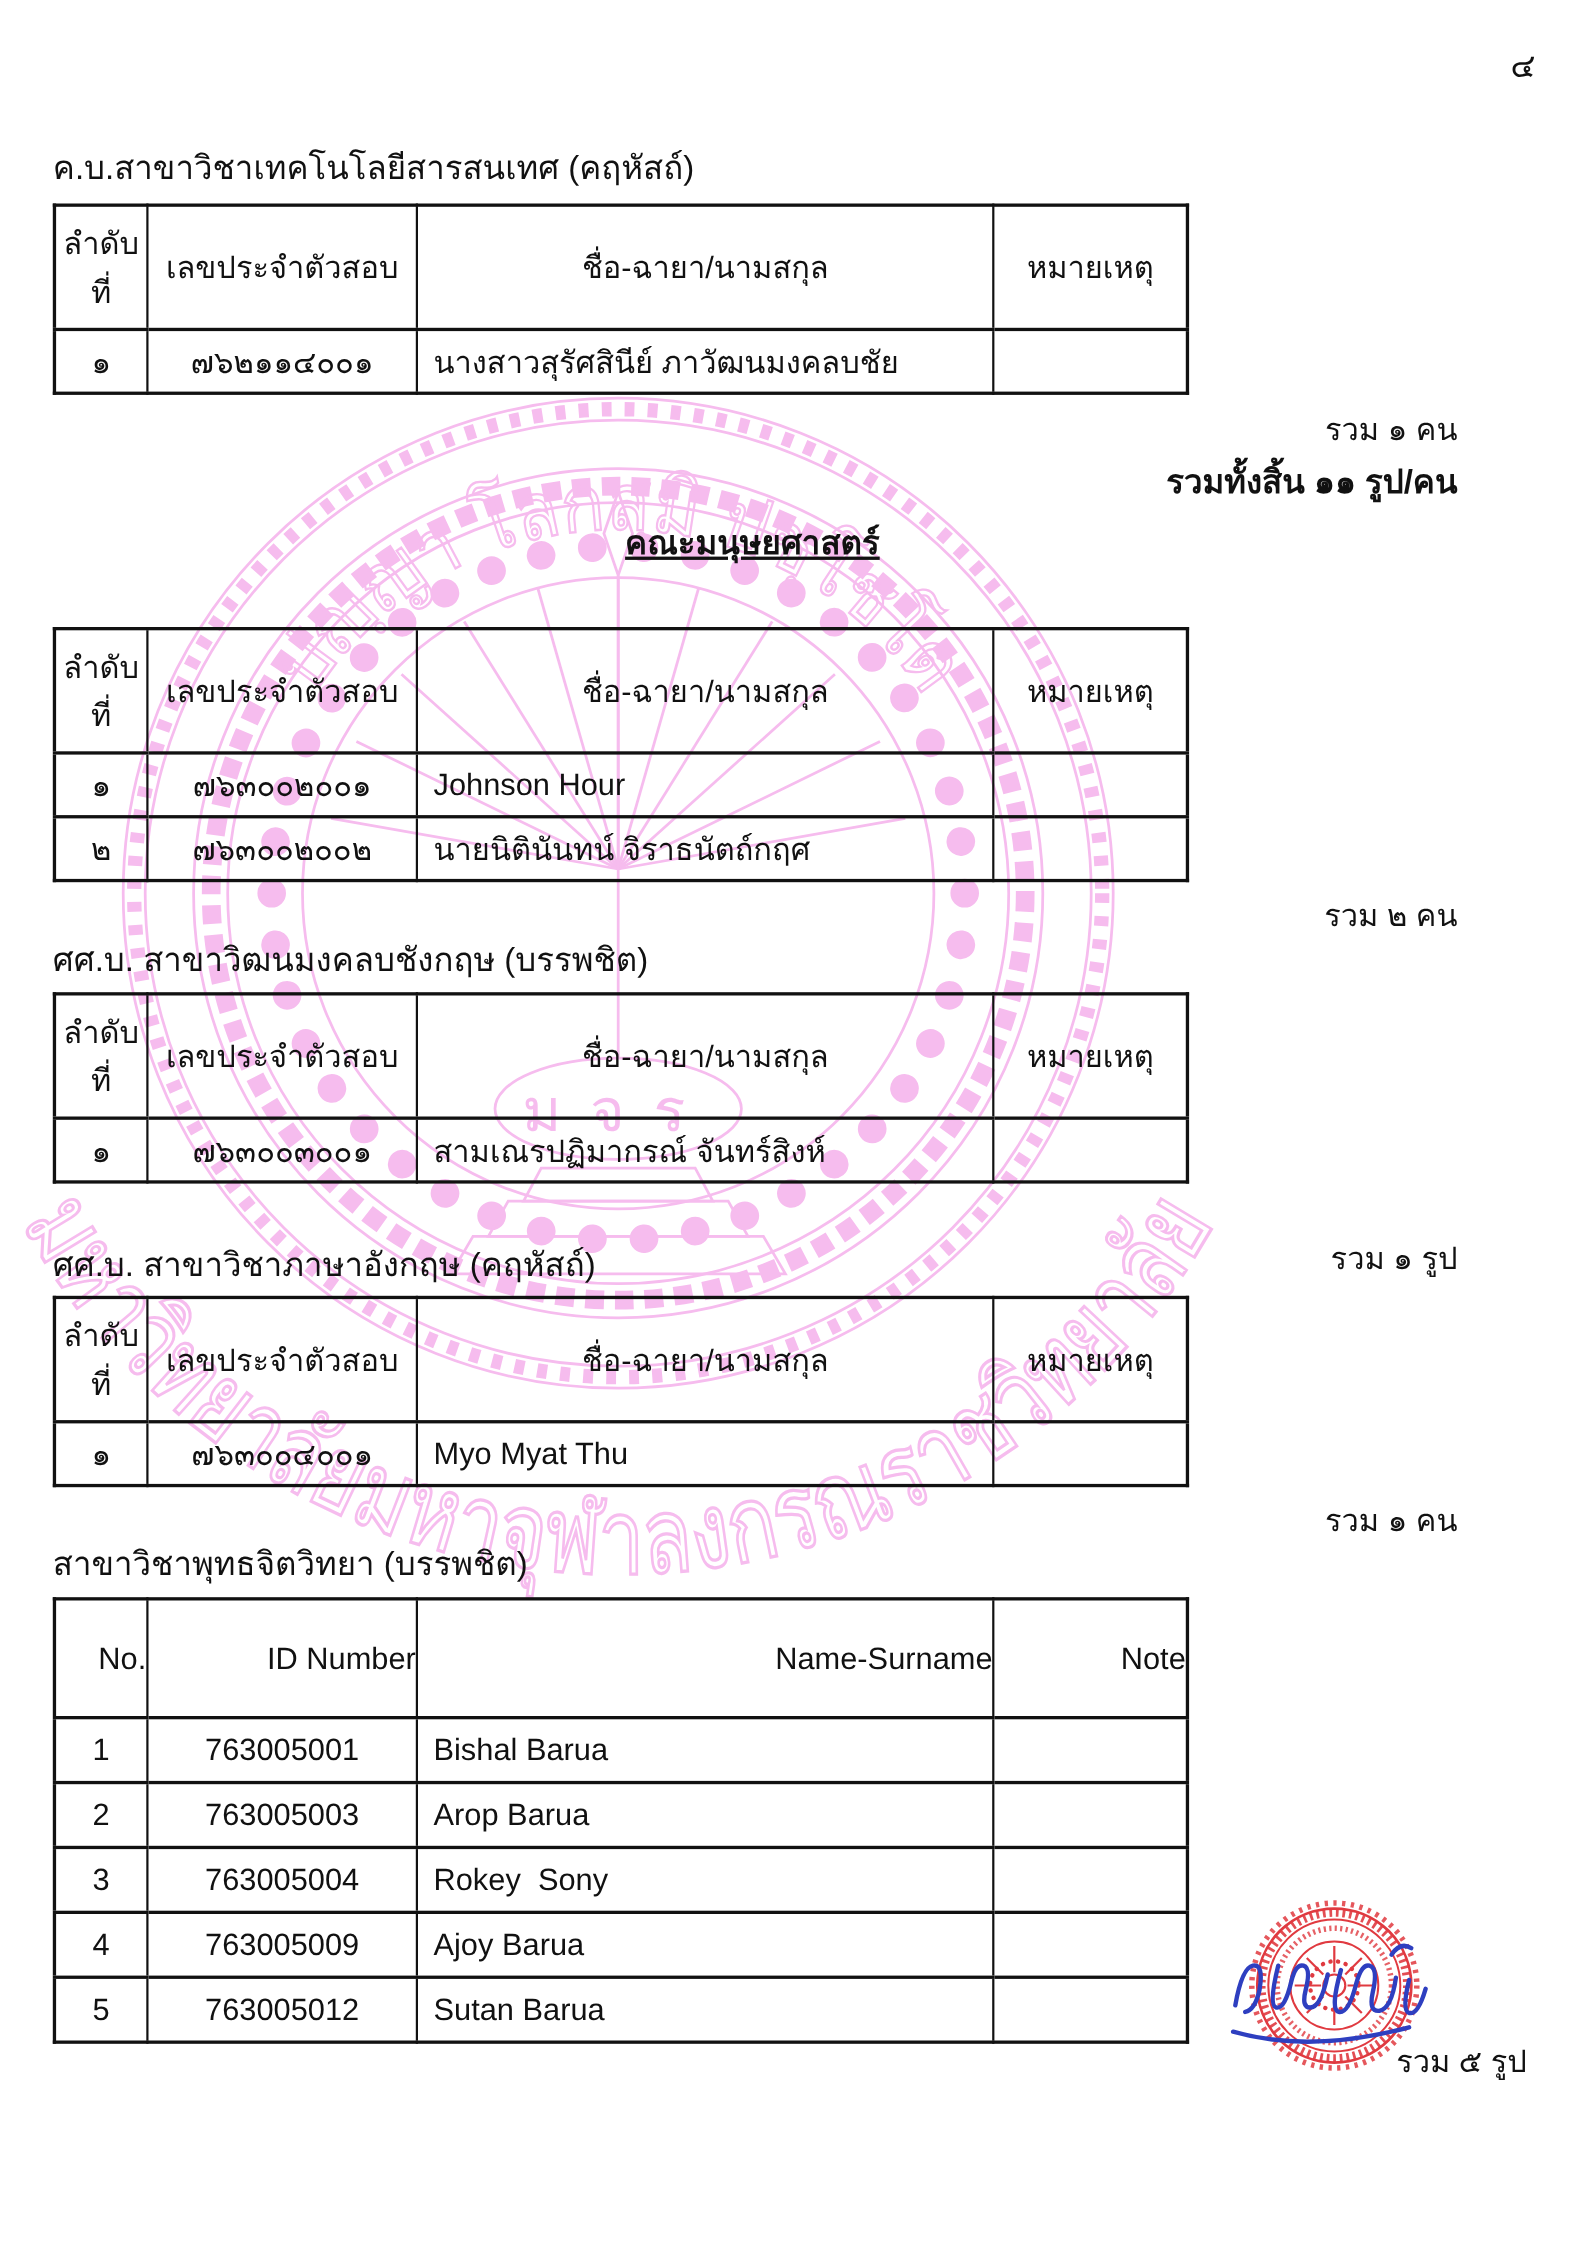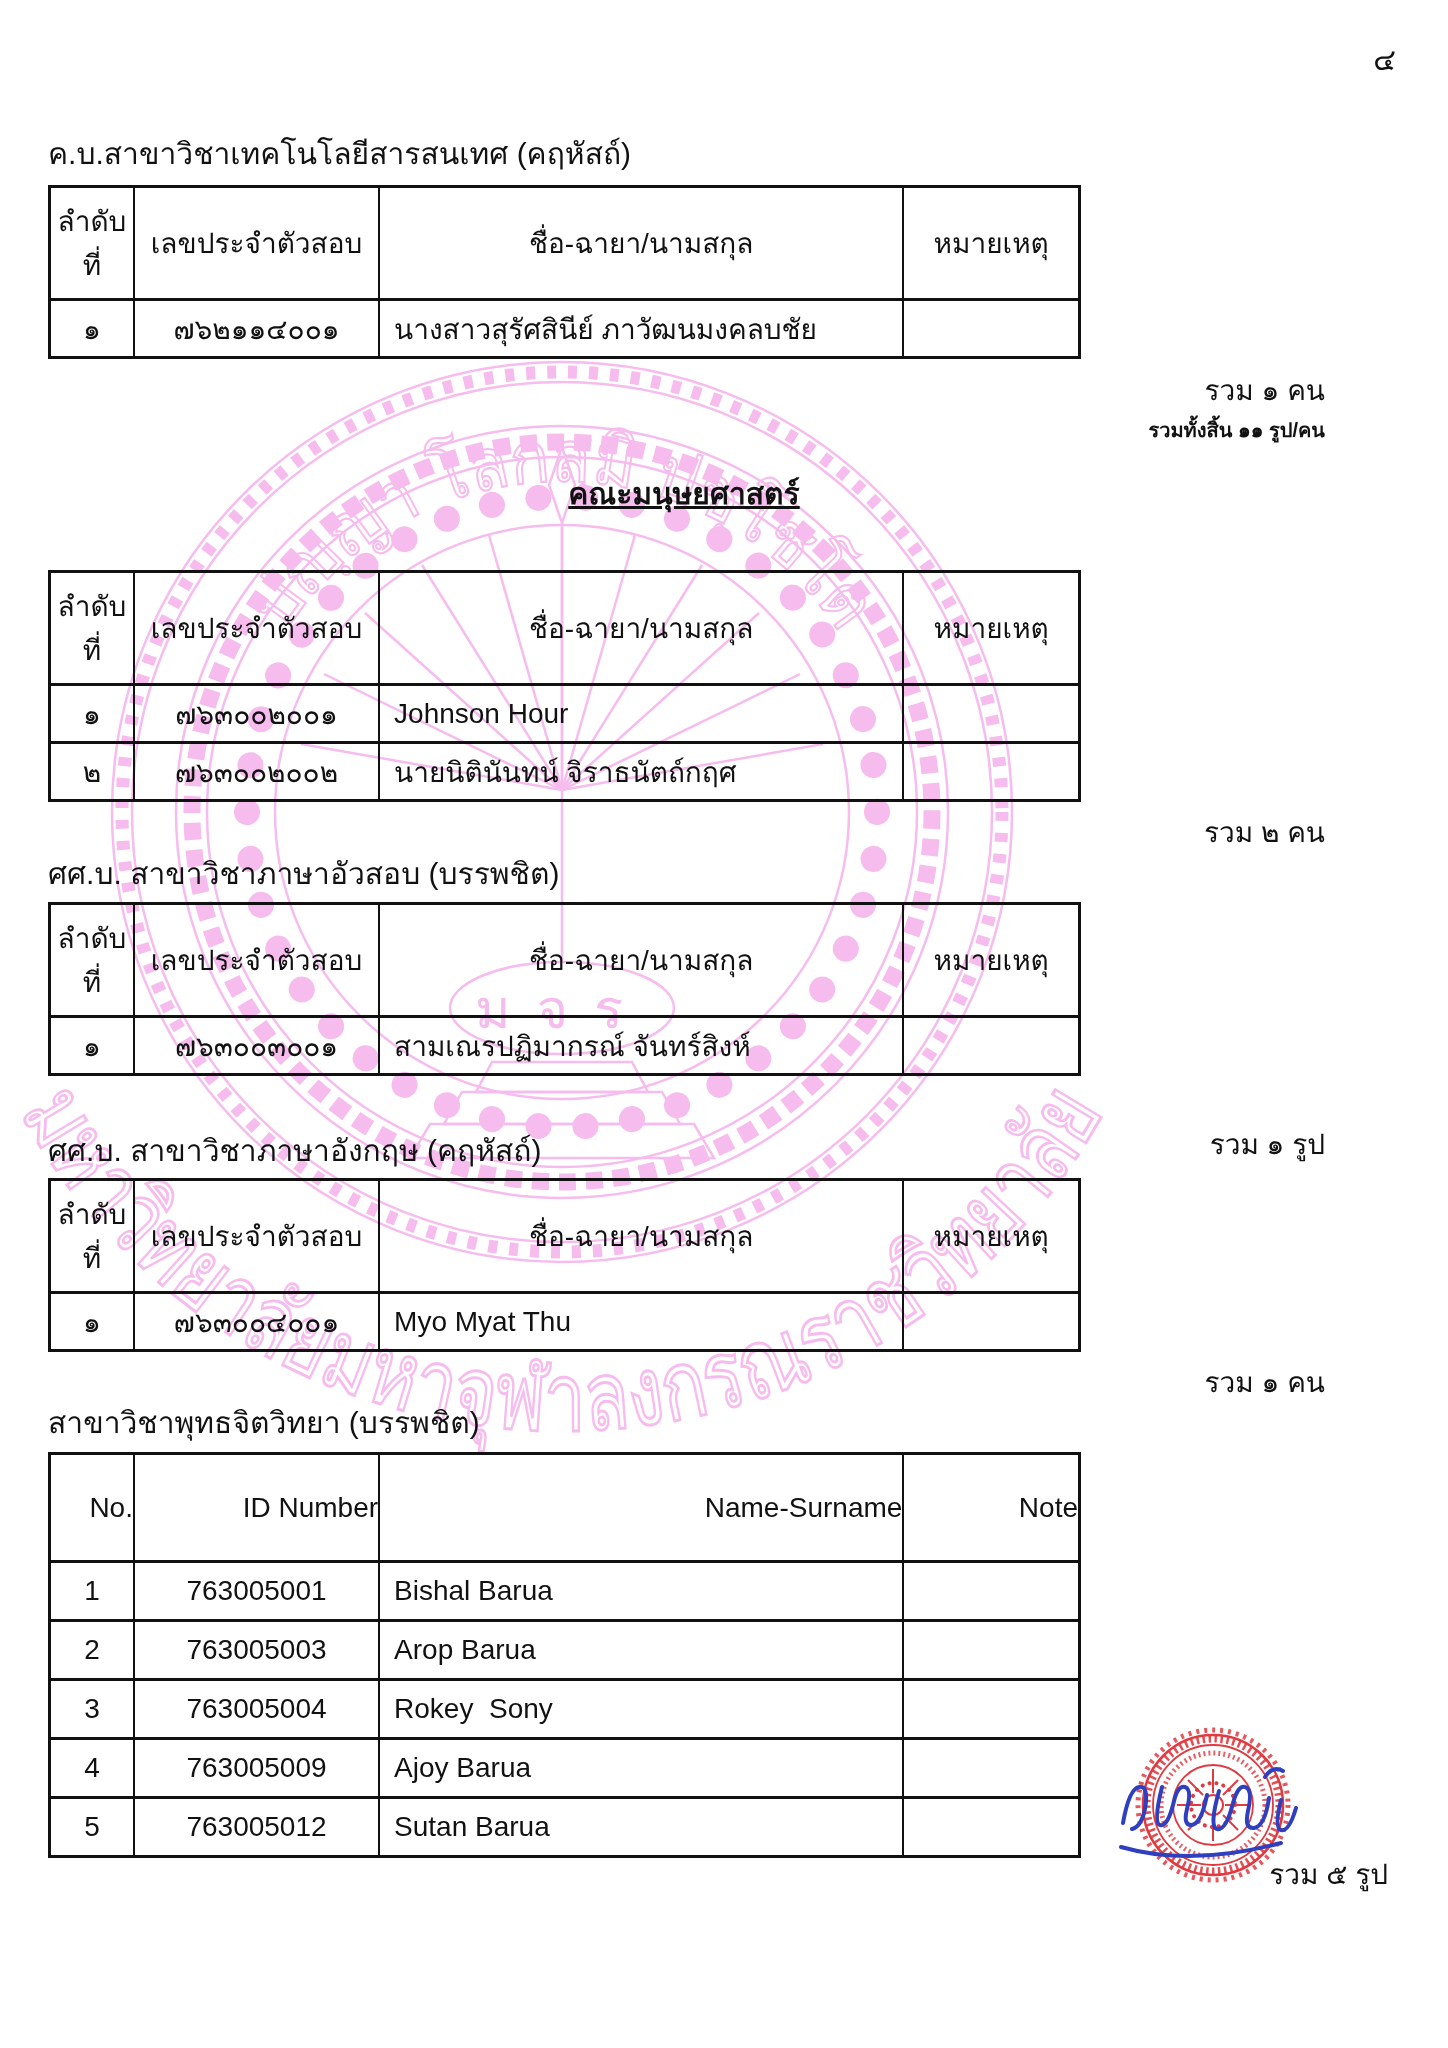--- a/index.html
+++ b/index.html
@@ -36,21 +36,21 @@
   .t5 th{height:105px;text-align:right;}
   .t5 td{height:56px;}
   .name-cell{text-align:left !important;padding-left:14px !important;white-space:pre;}
   .total{
     position:absolute;right:123px;
     font-size:28px;white-space:nowrap;margin-left:16px;
   }
   .total-last{right:60px;}
   .grand-total{
     position:absolute;right:123px;
-    font-size:20px;font-weight:bold;white-space:nowrap;
+    font-size:30px;font-weight:bold;white-space:nowrap;
   }
   .faculty{
     position:absolute;left:48px;width:1272px;
     text-align:center;font-size:30px;font-weight:bold;text-decoration:underline;
   }
   .watermark{position:absolute;left:0;top:0;pointer-events:none;}
   .watermark text{font-family:"Liberation Sans",sans-serif;}
   .stamp{position:absolute;left:1103px;top:1715px;pointer-events:none;}
   
   .watermark{z-index:0;}
@@ -162,21 +162,21 @@
     <tr>
       <td>๒</td>
       <td>๗๖๓๐๐๒๐๐๒</td>
       <td class="name-cell">นายนิตินันทน์ จิราธนัตถ์กฤศ</td>
       <td></td>
     </tr>
   </tbody>
     </table>
   <div class="total" style="top:810px">รวม ๒ คน</div>
 
-  <div class="sec-title" style="top:856px">ศศ.บ. สาขาวิชาภาษาอัวสอบ (บรรพชิต)</div>
+  <div class="sec-title" style="top:856px">ศศ.บ. สาขาวิฒนมงคลบชังกฤษ (บรรพชิต)</div>
   <table class="doc-table" style="top:902px">
     <colgroup>
         <col style="width:8.2%">
         <col style="width:23.8%">
         <col style="width:50.9%">
         <col style="width:17.1%">
       </colgroup>
     <tbody>
         <tr>
       <th>ลำดับที่</th>

